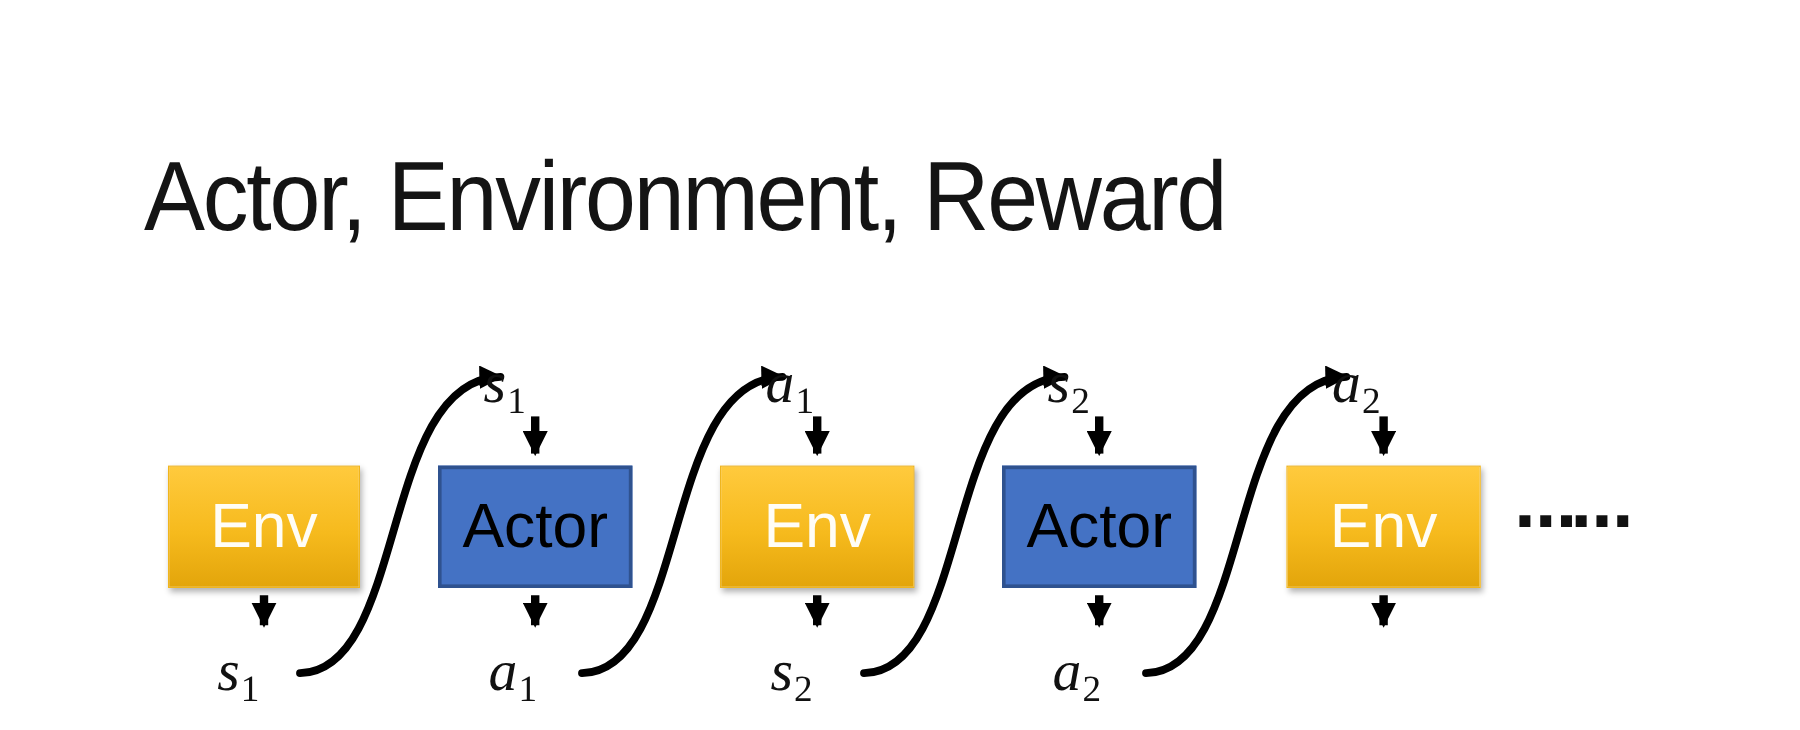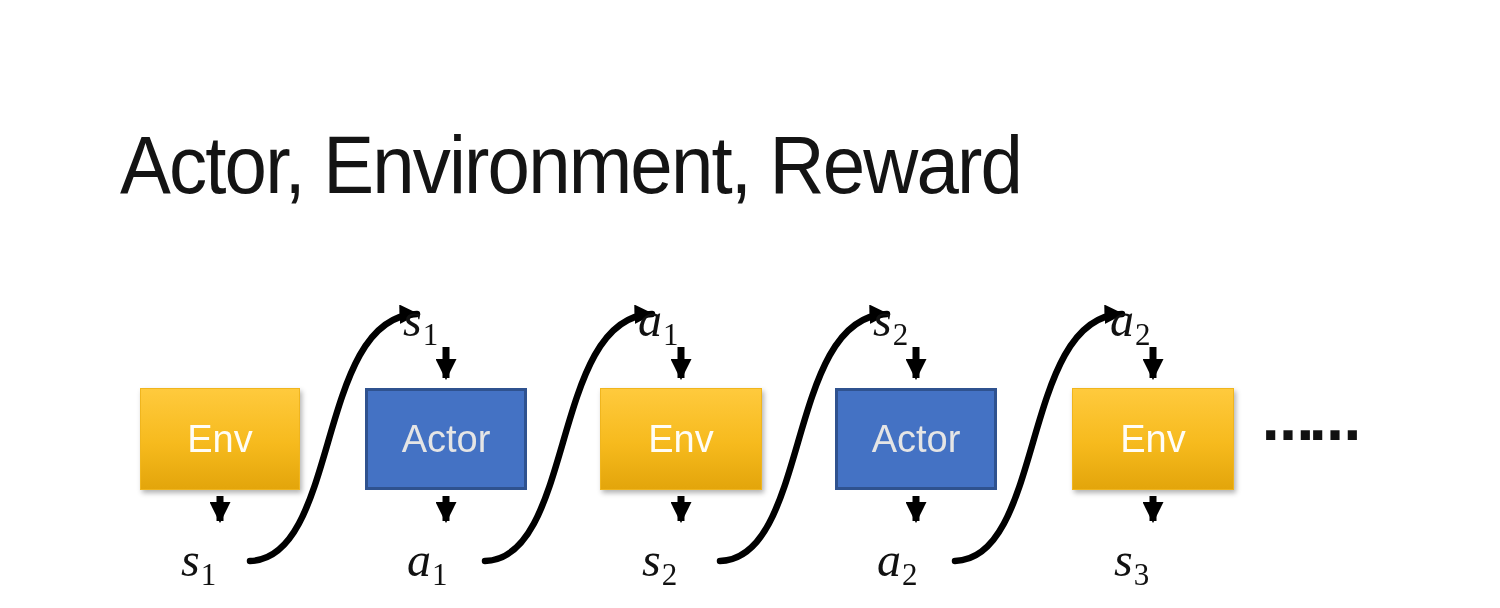--- a/index.html
+++ b/index.html
@@ -29,33 +29,33 @@
     width: 1500px; height: 608px;
   }
   .box {
     position: absolute;
     top: 388px;
     height: 102px;
     width: 160px;
     display: flex;
     align-items: center;
     justify-content: center;
-    font-size: 38px;
+    font-size: 52px;
     color: #fffdf6;
     box-sizing: border-box;
   }
   .box.env {
     background: linear-gradient(180deg, #ffca3d 0%, #f6ba1d 55%, #e3a50b 100%);
     border: 1px solid #f0b51e;
     box-shadow: 2px 3px 5px rgba(0,0,0,0.30);
   }
   .box.actor {
     background: #4472c4;
     border: 3px solid #2f528f;
-    color: #e5e5e5;
+    color: #000000;
     align-items: center;
   }
   .box-1 { left: 140px; }
   .box-2 { left: 365px; width: 162px; }
   .box-3 { left: 600px; width: 162px; }
   .box-4 { left: 835px; width: 162px; }
   .box-5 { left: 1072px; width: 162px; }
 
   .mlabel {
     position: absolute;
@@ -174,19 +174,16 @@
   </div>
   <div class="mlabel bottom bl-2">
     <span class="base">a</span><span class="sub">1</span>
   </div>
   <div class="mlabel bottom bl-3">
     <span class="base">s</span><span class="sub">2</span>
   </div>
   <div class="mlabel bottom bl-4">
     <span class="base">a</span><span class="sub">2</span>
   </div>
-  <div class="mlabel bottom bl-5">
-    <span class="base">s</span><span class="sub">3</span>
-  </div>
 
   <div class="ellipsis">……</div>
 
 </div>
 
 </body></html>

